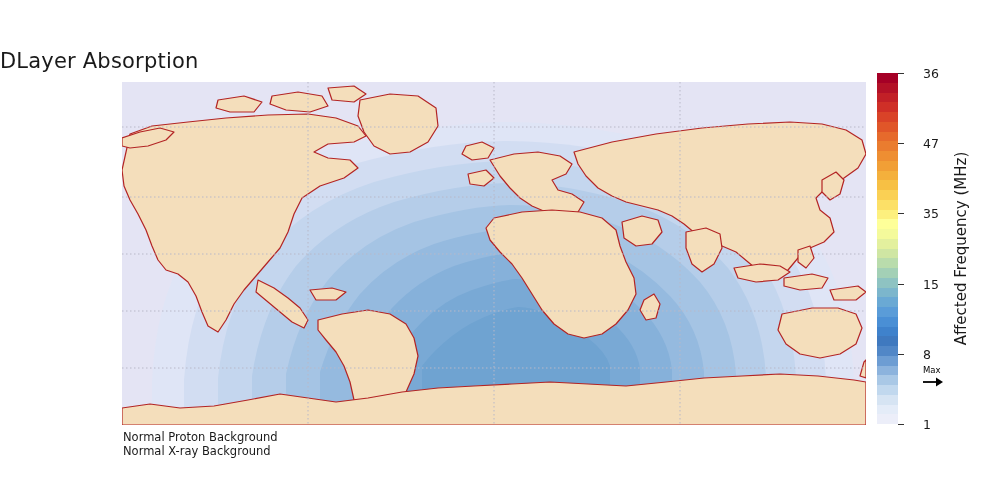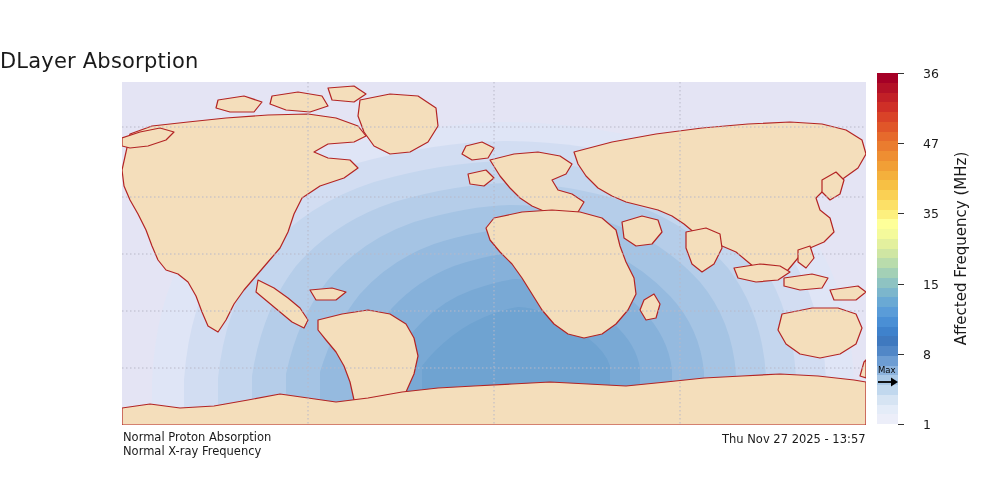--- a/index.html
+++ b/index.html
@@ -306,21 +306,21 @@
         <div class="cb-band" style="background: rgb(63, 121, 191); height: 9.75px;"></div>
         <div class="cb-band" style="background: rgb(81, 135, 199); height: 9.75px;"></div>
         <div class="cb-band" style="background: rgb(109, 157, 211); height: 9.75px;"></div>
         <div class="cb-band" style="background: rgb(140, 179, 221); height: 9.75px;"></div>
         <div class="cb-band" style="background: rgb(169, 200, 230); height: 9.75px;"></div>
         <div class="cb-band" style="background: rgb(193, 216, 238); height: 9.75px;"></div>
         <div class="cb-band" style="background: rgb(214, 228, 243); height: 9.75px;"></div>
         <div class="cb-band" style="background: rgb(228, 236, 248); height: 9.75px;"></div>
         <div class="cb-band" style="background: rgb(236, 238, 249); height: 9.75px;"></div>
       </div>
-    <div id="max-marker" style="top: 293.871px;">
+    <div id="max-marker" style="top: 293.871px; margin-left: 45px;">
       <span class="max-text">Max</span>
       <svg width="21" height="12" viewBox="0 0 21 12" xmlns="http://www.w3.org/2000/svg">
         <line x1="1" y1="6" x2="15" y2="6" stroke="#000" stroke-width="1.8"></line>
         <polygon points="14,1.5 21,6 14,10.5" fill="#000"></polygon>
       </svg>
     </div>
   <div class="cb-tick" style="top: 0px;"></div>
       <div class="cb-ticklabel" style="top: 0px;">36</div>
       <div class="cb-tick" style="top: 70.2px;"></div>
       <div class="cb-ticklabel" style="top: 70.2px;">47</div>
@@ -328,18 +328,17 @@
       <div class="cb-ticklabel" style="top: 140.4px;">35</div>
       <div class="cb-tick" style="top: 210.6px;"></div>
       <div class="cb-ticklabel" style="top: 210.6px;">15</div>
       <div class="cb-tick" style="top: 280.8px;"></div>
       <div class="cb-ticklabel" style="top: 280.8px;">8</div>
       <div class="cb-tick" style="top: 351px;"></div>
       <div class="cb-ticklabel" style="top: 351px;">1</div>
     </div>
   <div id="colorbar-label">Affected Frequency (MHz)</div>
 
-  <div class="note" id="note-proton">Normal Proton Absorption</div>
-  <div class="note" id="note-xray">Normal X-ray Frequency</div>
-  <div class="note" id="timestamp">Thu Nov 27 2025 - 13:57</div>
+  <div class="note" id="note-proton">Normal Proton Background</div>
+  <div class="note" id="note-xray">Normal X-ray Background</div>
 
 
 </div>
 
 </body></html>

